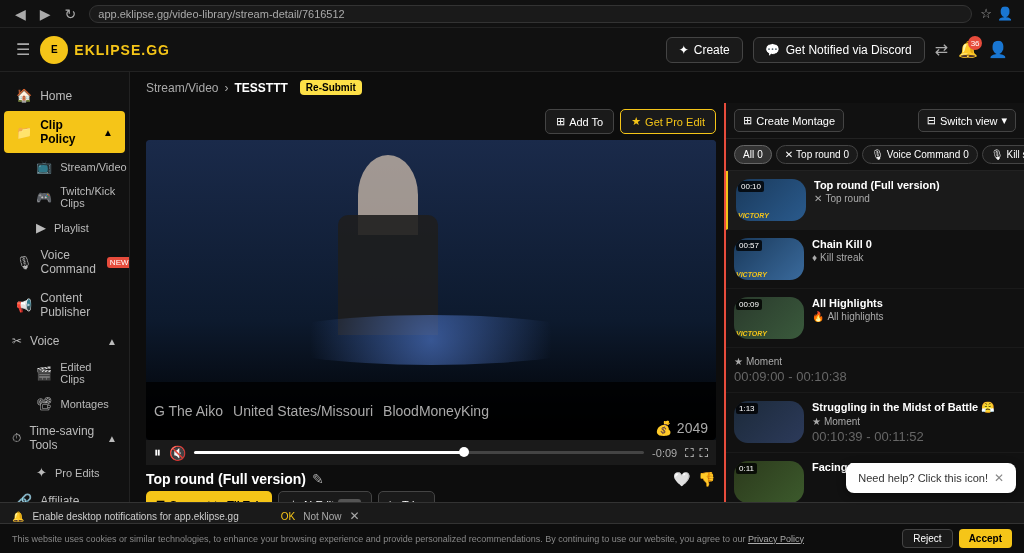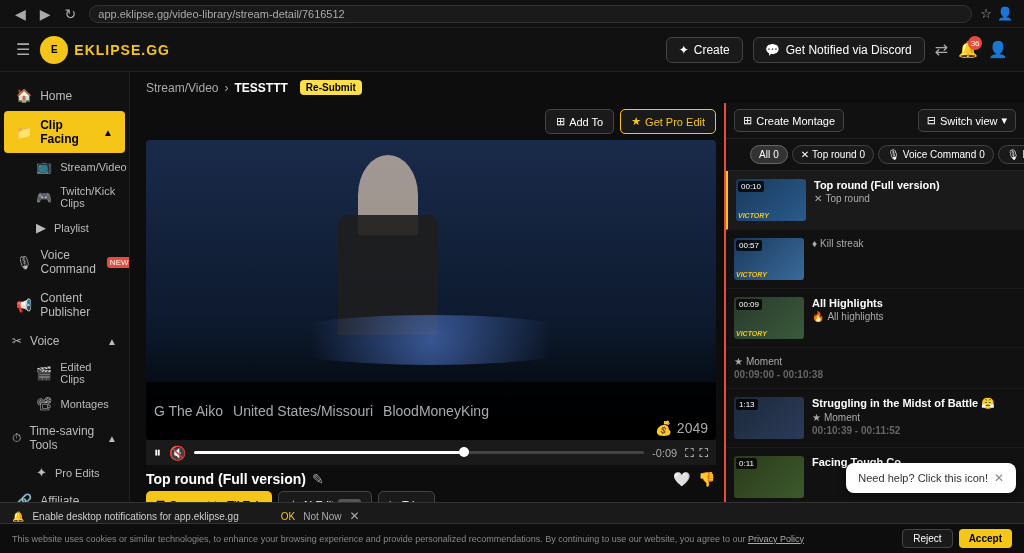--- a/index.html
+++ b/index.html
@@ -85,33 +85,33 @@
     .btn-download { background: #1a1a1a; border: 1px solid #444; color: #fff; border-radius: 5px; padding: 6px 10px; font-size: 11px; cursor: pointer; display: flex; align-items: center; gap: 4px; }
     .btn-discord2 { background: #1a1a1a; border: 1px solid #444; color: #fff; border-radius: 5px; padding: 6px 10px; font-size: 11px; cursor: pointer; display: flex; align-items: center; gap: 4px; }
     .btn-tiktok2 { background: #1a1a1a; border: 1px solid #444; color: #fff; border-radius: 5px; padding: 6px 10px; font-size: 11px; cursor: pointer; display: flex; align-items: center; gap: 4px; }
 
     
     .clips-panel { width: 300px; border-left: 2px solid #e74c3c; display: flex; flex-direction: column; background: #111; flex-shrink: 0; }
     .clips-header { display: flex; align-items: center; justify-content: space-between; padding: 6px 8px; border-bottom: 1px solid #222; }
     .btn-montage { background: #1a1a1a; border: 1px solid #444; color: #fff; border-radius: 5px; padding: 4px 8px; font-size: 11px; cursor: pointer; display: flex; align-items: center; gap: 4px; }
     .btn-switch { background: #1a1a1a; border: 1px solid #444; color: #fff; border-radius: 5px; padding: 4px 8px; font-size: 11px; cursor: pointer; display: flex; align-items: center; gap: 4px; }
 
-    .clips-filter { display: flex; align-items: center; gap: 4px; padding: 6px 24px; overflow-x: auto; border-bottom: 1px solid #222; }
+    .clips-filter { display: flex; align-items: center; gap: 4px; padding: 6px 8px; overflow-x: auto; border-bottom: 1px solid #222; }
     .filter-btn { background: #1a1a1a; border: 1px solid #444; color: #fff; border-radius: 12px; padding: 3px 8px; font-size: 10px; cursor: pointer; white-space: nowrap; display: flex; align-items: center; gap: 3px; flex-shrink: 0; }
     .filter-btn.active { background: #333; border-color: #666; }
 
     .clips-list { flex: 1; overflow-y: auto; }
     .clip-item { display: flex; gap: 8px; padding: 8px; border-bottom: 1px solid #1a1a1a; cursor: pointer; align-items: flex-start; }
     .clip-item.active { background: #1a1a1a; border-left: 2px solid #f5c518; }
-    .clip-thumb { width: 70px; height: 42px; background: #333; border-radius: 3px; flex-shrink: 0; position: relative; overflow: hidden; }
+    .clip-thumb { width: 70px; height: 42px; background: #333; border-radius: 14px; flex-shrink: 0; position: relative; overflow: hidden; }
     .clip-thumb .duration { position: absolute; top: 2px; left: 2px; background: rgba(0,0,0,0.8); color: #fff; font-size: 8px; border-radius: 2px; padding: 1px 3px; }
     .clip-details { flex: 1; }
     .clip-name { font-size: 11px; font-weight: bold; color: #fff; margin-bottom: 2px; }
     .clip-tag { font-size: 10px; color: #aaa; display: flex; align-items: center; gap: 3px; }
-    .clip-time { font-size: 10px; color: #666; margin-top: 2px; font-weight: bold; }
+    .clip-time { font-size: 13px; color: #666; margin-top: 2px; }
     .victory-label { position: absolute; bottom: 2px; left: 2px; color: #f5c518; font-size: 7px; font-weight: bold; font-style: italic; }
 
     
     .cookie-bar { background: #1a1a1a; border-top: 1px solid #333; padding: 6px 12px; display: flex; align-items: center; gap: 8px; font-size: 10px; color: #ccc; position: absolute; bottom: 24px; left: 0; right: 0; }
     .cookie-bar .ok-btn { background: none; border: none; color: #f5c518; cursor: pointer; font-size: 10px; padding-left: 34px; }
     .cookie-bar .not-now-btn { background: none; border: none; color: #aaa; cursor: pointer; font-size: 10px; }
     .cookie-bar .close-btn { background: none; border: none; color: #aaa; cursor: pointer; font-size: 12px; }
 
     
     .privacy-bar { background: #0d0d0d; border-top: 1px solid #333; padding: 5px 12px; display: flex; align-items: center; justify-content: space-between; font-size: 9px; color: #888; position: absolute; bottom: 0; left: 0; right: 0; }
@@ -175,21 +175,21 @@
 
 <div class="layout">
 
   <div class="sidebar">
     <div class="sidebar-item">
       <span class="icon">🏠</span>
       <span>Home</span>
     </div>
     <div class="sidebar-item active">
       <span class="icon">📁</span>
-      <span>Clip Facing</span>
+      <span>Clip Policy</span>
       <span style="margin-left:auto;font-size:10px;">▲</span>
     </div>
     <div class="sidebar-sub">
       <div class="sidebar-item">
         <span class="icon">📺</span>
         <span>Stream/Video</span>
       </div>
       <div class="sidebar-item">
         <span class="icon">🎮</span>
         <span>Twitch/Kick Clips</span>
@@ -402,20 +402,21 @@
               </div>
             </div>
           </div>
 
           <div class="clip-item">
             <div class="clip-thumb" style="background:linear-gradient(135deg,#1a3a5c,#3a6a9c);">
               <div class="duration">00:57</div>
               <div class="victory-label">VICTORY</div>
             </div>
             <div class="clip-details">
+              <div class="clip-name">Chain Kill 0</div>
               <div class="clip-tag">
                 <span>♦</span>
                 <span>Kill streak</span>
               </div>
             </div>
           </div>
 
           <div class="clip-item">
             <div class="clip-thumb" style="background:linear-gradient(135deg,#2a3a2c,#3a5a3c);">
               <div class="duration">00:09</div>

